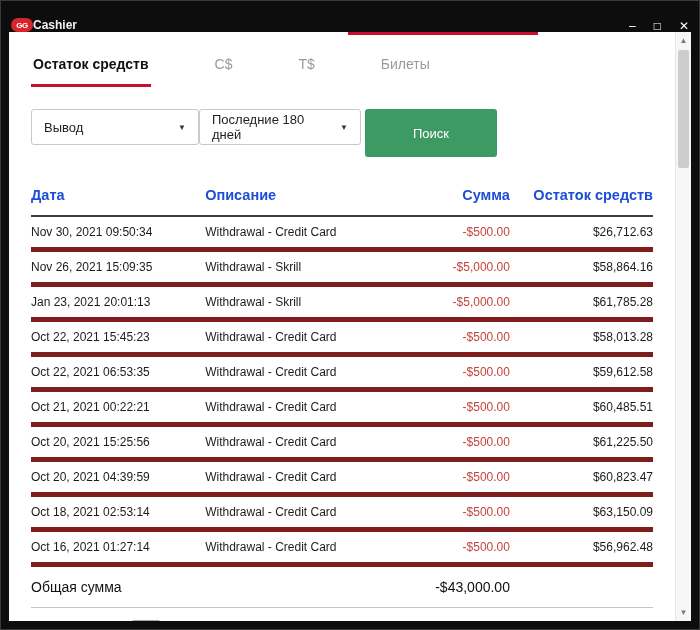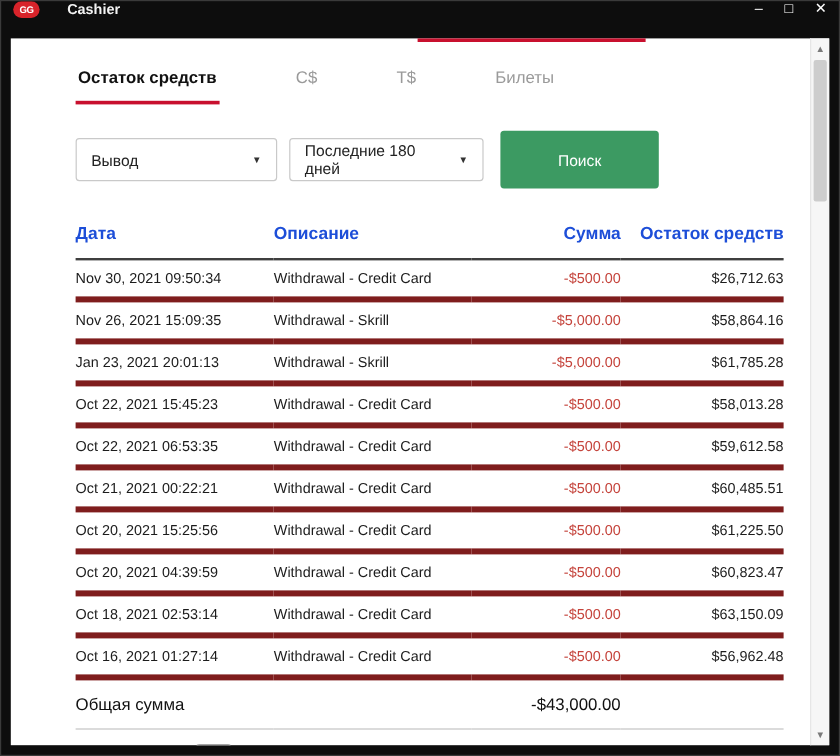--- a/index.html
+++ b/index.html
@@ -7,38 +7,38 @@
     --negative-red:#c5443c;
     --button-green:#3c9a62;
     --titlebar-bg:#0d0d0d;
   }
   *{box-sizing:border-box;margin:0;padding:0;}
   html,body{width:700px;height:630px;background:#222;}
   body{font-family:"Liberation Sans","DejaVu Sans",sans-serif;}
   .window{position:relative;width:700px;height:630px;background:var(--titlebar-bg);border:1px solid #3a3a3a;overflow:hidden;}
 
   
-  .titlebar{height:31px;display:flex;align-items:flex-start;padding:0 10px;color:#fff;}
+  .titlebar{height:31px;display:flex;align-items:flex-end;padding:0 10px;color:#fff;}
   .logo{width:22px;height:14px;border-radius:8px;background:#d8232a;color:#fff;font-size:8px;font-weight:bold;display:flex;align-items:center;justify-content:center;letter-spacing:-0.5px;}
-  .title{font-size:12px;font-weight:bold;margin-left:23px;color:#f2f2f2;}
+  .title{font-size:12px;font-weight:bold;margin-left:0;color:#f2f2f2;}
   .controls{margin-left:auto;display:flex;align-items:center;gap:18px;}
   .ctrl{color:#fff;font-size:12px;line-height:12px;cursor:default;}
 
   
   .content{position:absolute;left:8px;right:8px;top:31px;bottom:8px;background:#fff;}
   .loadbar{position:absolute;top:0;left:339px;width:190px;height:3px;background:var(--accent-red);}
-  .inner{position:absolute;left:0;top:0;bottom:0;right:16px;padding:16px 22px 0 22px;overflow:hidden;margin-left:32px;}
+  .inner{position:absolute;left:0;top:0;bottom:0;right:16px;padding:16px 22px 0 22px;overflow:hidden;}
 
   
   .tabs{display:flex;gap:62px;align-items:flex-end;}
   .tab{font-size:14px;color:#9a9a9a;padding:8px 2px 12px 2px;border-bottom:3px solid transparent;cursor:default;}
   .tab.active{color:#111;font-weight:bold;border-bottom-color:var(--accent-red);}
 
   
-  .filters{display:flex;align-items:center;gap:10px;margin-top:22px;}
+  .filters{display:flex;align-items:flex-start;margin-top:22px;}
   .select{height:36px;border:1px solid #c9c9c9;border-radius:3px;background:#fff;display:flex;align-items:center;justify-content:space-between;padding:0 12px;font-size:13px;color:#222;}
   .select-type{width:168px;}
   .select-period{width:162px;}
   .caret{font-size:8px;color:#333;margin-left:8px;}
   .search-btn{width:132px;height:48px;background:var(--button-green);border:none;border-radius:3px;color:#fff;font-size:13px;margin-left:4px;font-family:inherit;cursor:pointer;}
 
   
   table{width:100%;margin-top:22px;border-collapse:collapse;}
   th{font-size:14.5px;font-weight:bold;color:#1d4ed8;text-align:left;padding:8px 0 12px 0;border-bottom:2px solid #3f3f3f;}
   th.num{text-align:right;}

